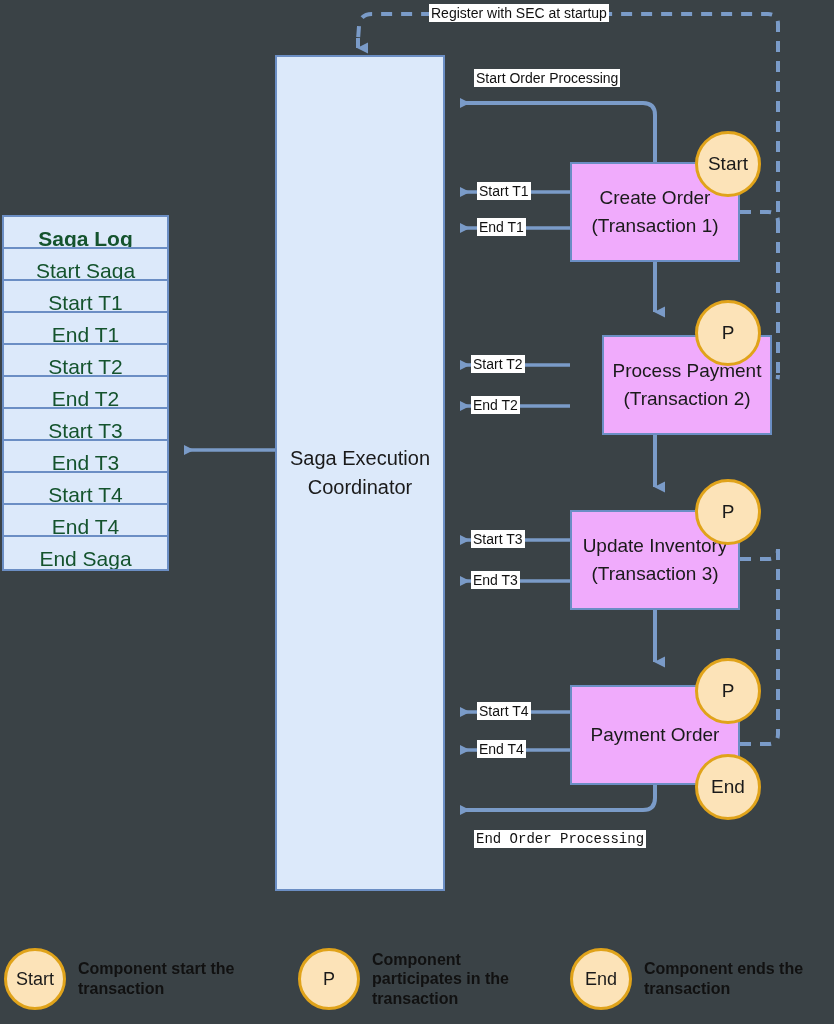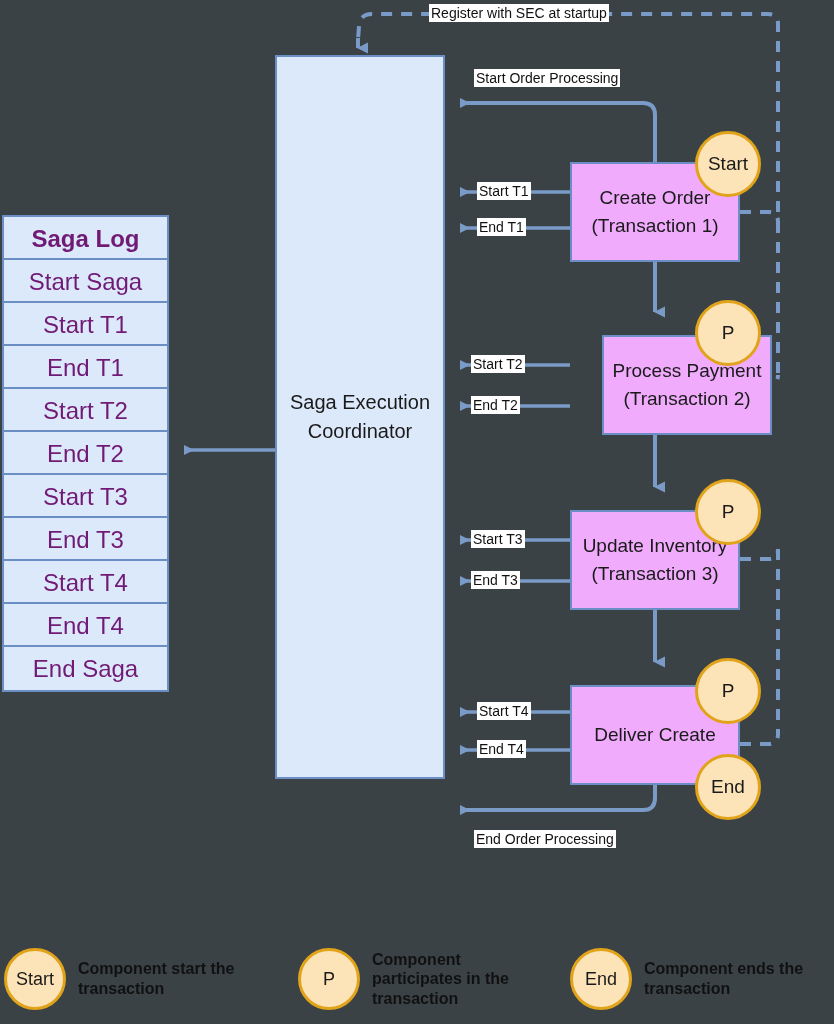--- a/index.html
+++ b/index.html
@@ -34,41 +34,41 @@
   .saga-log {
     position: absolute;
     left: 2px;
     top: 215px;
     width: 167px;
     border: 2px solid #6b8ec4;
     box-sizing: border-box;
     background: #dce9fa;
   }
   .saga-row {
-    height: 43px;
+    height: 32px;
     line-height: 43px;
     text-align: center;
-    font-size: 24px;
-    color: #701a75;
+    font-size: 21px;
+    color: #14532d;
     border-bottom: 2px solid #6b8ec4;
     box-sizing: border-box;
     background: #dce9fa;
     white-space: nowrap;
     overflow: hidden;
   }
   .saga-row:last-child { border-bottom: none; }
   .saga-row.head { font-weight: bold; }
 
   
   .coordinator {
     position: absolute;
     left: 275px;
     top: 55px;
     width: 170px;
-    height: 724px;
+    height: 836px;
     background: #dce9fa;
     border: 2px solid #6b8ec4;
     box-sizing: border-box;
     display: flex;
     align-items: center;
     justify-content: center;
     text-align: center;
     font-size: 20px;
     color: #1a1a1a;
     line-height: 1.45;
@@ -251,34 +251,34 @@
     <div>Process Payment</div>
     <div class="l2">(Transaction 2)</div>
   </div>
 
   <div class="txbox" style="left:570px; top:510px;">
     <div>Update Inventory</div>
     <div class="l2">(Transaction 3)</div>
   </div>
 
   <div class="txbox" style="left:570px; top:685px;">
-    <div>Deliver Create</div>
+    <div>Payment Order</div>
   </div>
 
   <div class="badge" style="left:695px; top:131px;">Start</div>
   <div class="badge" style="left:695px; top:300px;">P</div>
   <div class="badge" style="left:695px; top:479px;">P</div>
   <div class="badge" style="left:695px; top:658px;">P</div>
   <div class="badge" style="left:695px; top:754px;">End</div>
 
   <div class="elabel" style="left:429px; top:4px;">Register with SEC at startup</div>
 
   <div class="elabel" style="left:474px; top:69px;">Start Order Processing</div>
 
-  <div class="elabel" style="left:474px; top:830px;">End Order Processing</div>
+  <div class="elabel" style="left:474px; top:830px;font-family:Liberation Mono, monospace;">End Order Processing</div>
 
   <div class="elabel" style="left:477px; top:182px;">Start T1</div>
   <div class="elabel" style="left:477px; top:218px;">End T1</div>
 
   <div class="elabel" style="left:471px; top:355px;">Start T2</div>
   <div class="elabel" style="left:471px; top:396px;">End T2</div>
 
   <div class="elabel" style="left:471px; top:530px;">Start T3</div>
   <div class="elabel" style="left:471px; top:571px;">End T3</div>
 

